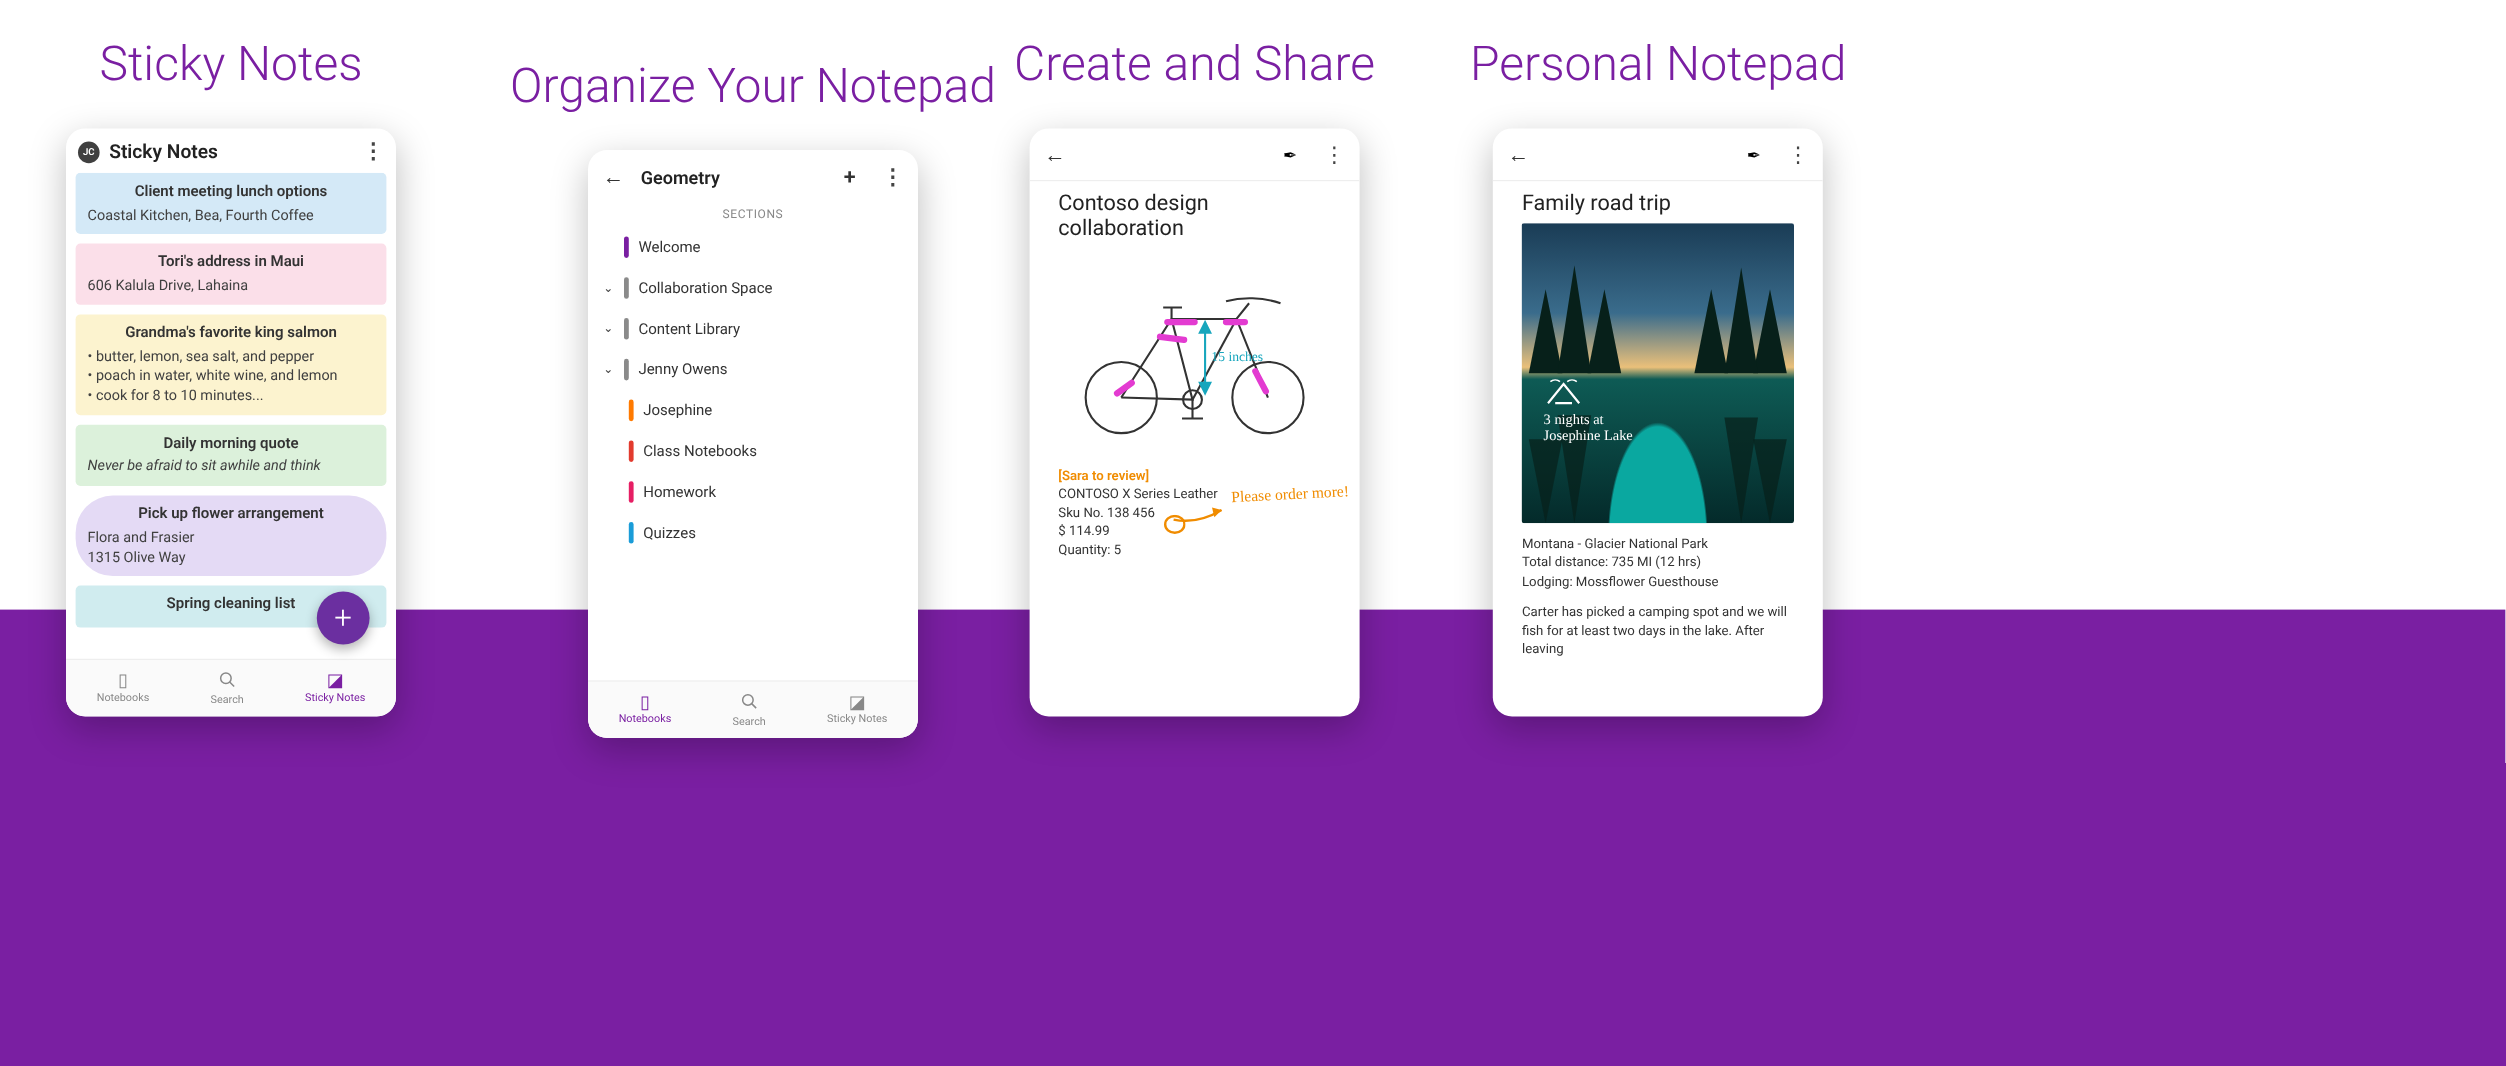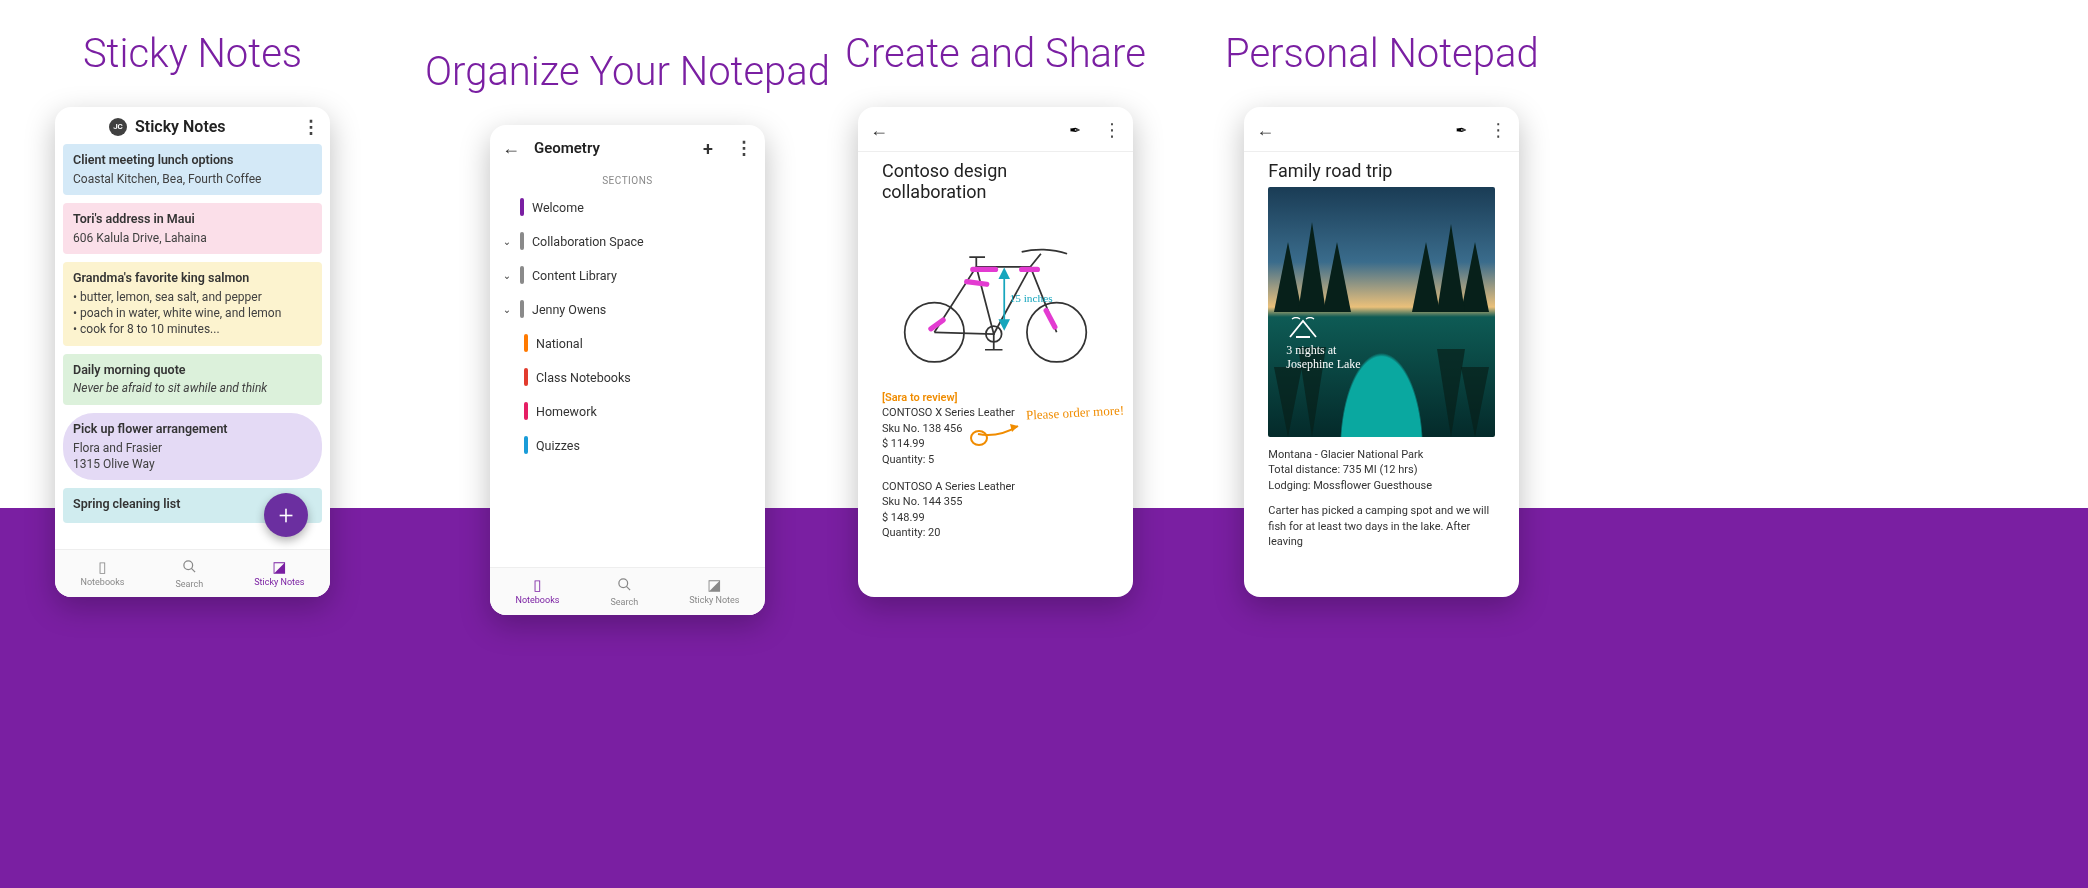--- a/index.html
+++ b/index.html
@@ -39,28 +39,28 @@
     overflow: hidden;
     display: flex;
     flex-direction: column;
     position: relative;
   }
   
   .header1 {
     display:flex; align-items:center; gap:8px; padding:10px 10px 8px 10px;
     font-size:16px; font-weight:600; color:#222;
   }
-  .avatar { width:18px; height:18px; border-radius:50%; background:#404040; color:#fff; font-size:8px; display:flex; align-items:center; justify-content:center;margin-left:44px; }
+  .avatar { width:18px; height:18px; border-radius:50%; background:#404040; color:#fff; font-size:8px; display:flex; align-items:center; justify-content:center; }
   .more-icon { margin-left:auto; font-size:18px; color:#444; line-height:1; cursor:pointer; }
   .notes-scroll { flex:1; overflow:hidden; padding:0 8px; }
   .note {
     border-radius:4px; padding:8px 10px; margin-bottom:8px;
     font-size:12px; color:#333; line-height:1.35;
   }
-  .note .title { font-weight:600; font-size:12.5px; margin-bottom:2px; }
+  .note .title { font-weight:600; font-size:12.5px; margin-bottom:2px;text-align:center; }
   .note .sub { color:#404040; }
   .note .italic { font-style:italic; }
   .n-blue   { background:#d4e9f7; }
   .n-pink   { background:#fbdfe9; }
   .n-yellow { background:#fcf3cf; }
   .n-green  { background:#dcf1db; }
   .n-lav    { background:#e4daf5;border-radius:31px; }
   .n-teal   { background:#d0ecef; }
   .fab {
     position:absolute; right:22px; bottom:60px;
@@ -219,21 +219,21 @@
           <span class="bar3 bar-gray"></span>
         <span>Content Library</span>
       </div>
       <div class="sec">
         <span class="chev">⌄</span>
           <span class="bar3 bar-gray"></span>
         <span>Jenny Owens</span>
       </div>
       <div class="sec sub-sec">
         <span class="bar3 bar-orange"></span>
-        <span>National</span>
+        <span>Josephine</span>
       </div>
       <div class="sec sub-sec">
         <span class="bar3 bar-red"></span>
         <span>Class Notebooks</span>
       </div>
       <div class="sec sub-sec">
         <span class="bar3 bar-pink"></span>
         <span>Homework</span>
       </div>
       <div class="sec sub-sec">
@@ -310,26 +310,20 @@
         <div>Quantity: 5</div>
       </div>
       <svg style="position:absolute; left:118px; top:268px;" width="50" height="20">
         <path d="M2 14 Q22 18 42 6" stroke="#f08c00" stroke-width="2" fill="none"></path>
         <polygon points="42,6 34,4 36,12" fill="#f08c00"></polygon>
       </svg>
       <svg style="position:absolute; left:112px; top:278px;" width="18" height="16">
         <ellipse cx="9" cy="8" rx="8" ry="7" stroke="#f08c00" stroke-width="2" fill="none"></ellipse>
       </svg>
       <div class="hand-orange" style="left:168px; top:254px;">Please order more!</div>
-      <div class="info-block" style="margin-top:12px">
-        <div>CONTOSO A Series Leather</div>
-        <div>Sku No. 144 355</div>
-        <div>$ 148.99</div>
-        <div>Quantity: 20</div>
-      </div>
     </div>
   </div>
 </div>
 
 <div class="frame" style="left:1225px; top:30px;">
   <div class="caption">Personal Notepad</div>
   <div class="phone">
     <div class="header34">
       <span class="back-icon">←</span>
       <span class="spacer"></span>

